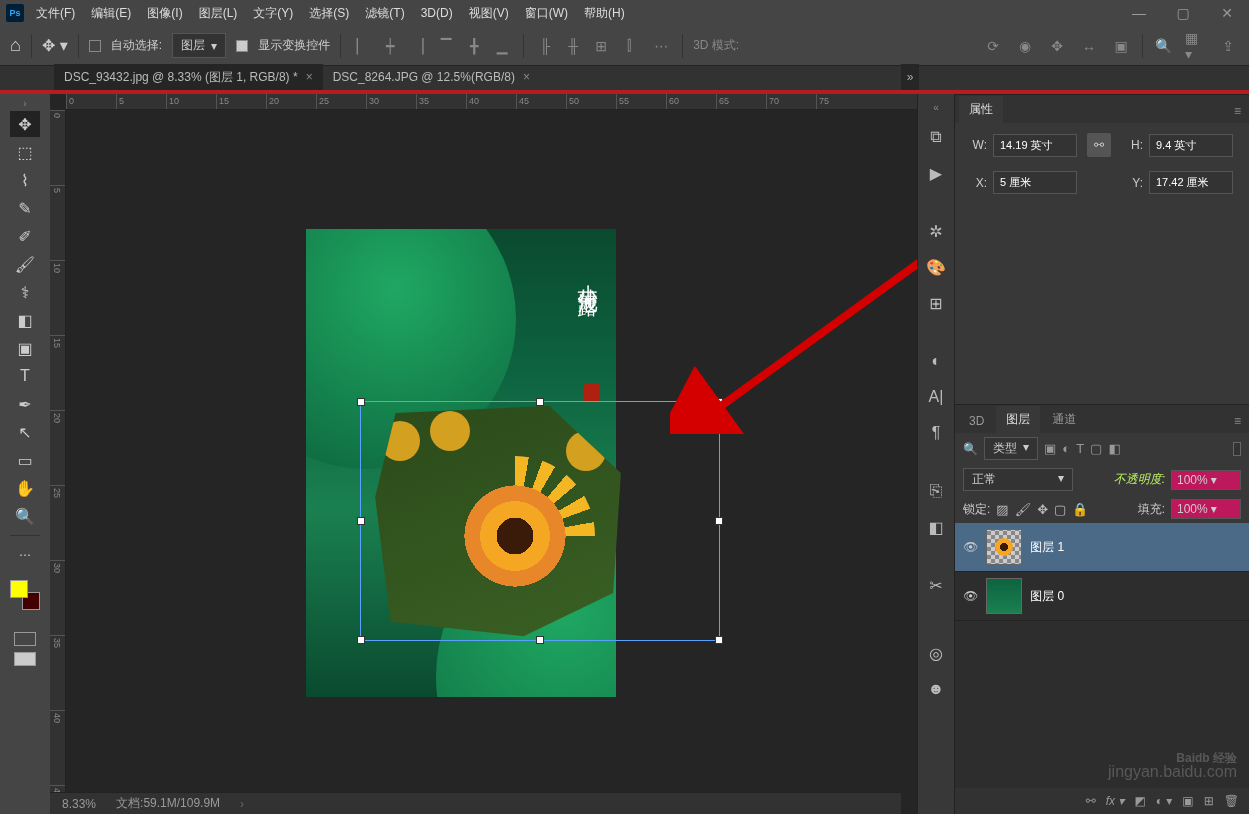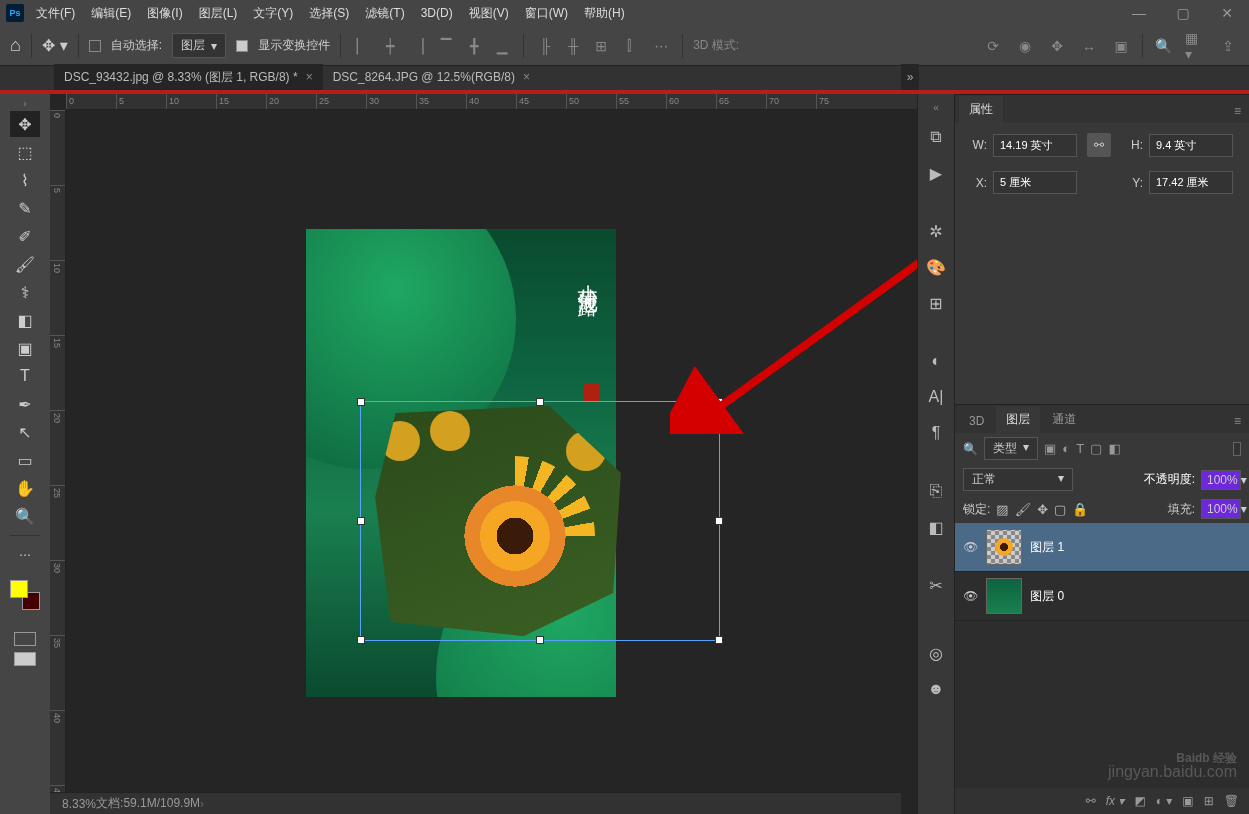--- a/index.html
+++ b/index.html
@@ -47,21 +47,21 @@
 .sunflower-shape { position:absolute; left:10px; top:0; width:256px; height:240px; background:linear-gradient(160deg,#2b4a1a,#3a6024); clip-path: polygon(10% 5%, 70% 2%, 98% 30%, 95% 80%, 60% 98%, 8% 92%, 2% 40%); overflow:hidden; }
 .sunflower-shape .flower { position:absolute; width:130px; height:130px; border-radius:50%; background: radial-gradient(circle, #3a1a08 0 20%, #f5a623 20% 38%, #e8862a 38% 55%, transparent 55%); left:80px; top:70px; }
 .sunflower-shape .flower::before { content:""; position:absolute; inset:-15px; background: conic-gradient(#f5b623 0 10deg, transparent 10deg 20deg, #f5b623 20deg 30deg, transparent 30deg 40deg, #f5b623 40deg 50deg, transparent 50deg 60deg, #f5b623 60deg 70deg, transparent 70deg 80deg, #f5b623 80deg 90deg, transparent 90deg 360deg); border-radius:50%; z-index:-1; }
 .sunflower-shape .bud { position:absolute; width:40px; height:40px; border-radius:50%; background:#d4a020; }
 .transform-box { position:absolute; left:310px; top:307px; width:360px; height:240px; border:1px solid #5aa0ff; }
 .transform-box .handle { position:absolute; width:8px; height:8px; background:#fff; border:1px solid #333; }
 .transform-box .h-tl{top:-4px;left:-4px} .transform-box .h-tr{top:-4px;right:-4px}
 .transform-box .h-bl{bottom:-4px;left:-4px} .transform-box .h-br{bottom:-4px;right:-4px}
 .transform-box .h-t{top:-4px;left:50%;margin-left:-4px} .transform-box .h-b{bottom:-4px;left:50%;margin-left:-4px}
 .transform-box .h-l{top:50%;left:-4px;margin-top:-4px} .transform-box .h-r{top:50%;right:-4px;margin-top:-4px}
-.status-bar { position:absolute; bottom:0; left:0; right:16px; height:22px; background:#323232; border-top:1px solid #222; display:flex; align-items:center; padding-left:12px; color:#999; font-size:11px; }
+.status-bar { position:absolute; bottom:0; left:0; right:16px; height:22px; background:#323232; border-top:1px solid #222; display:flex; align-items:center; padding-left:12px; gap:20px; color:#999; font-size:11px; }
 .status-bar .sep { color:#666; }
 .right-dock { width: 332px; background:#383838; display:flex; }
 .vert-dock { width:38px; background:#383838; border-left:1px solid #222; border-right:1px solid #222; display:flex; flex-direction:column; align-items:center; padding-top:8px; gap:12px; }
 .vert-dock .vi { width:24px; height:24px; display:flex; align-items:center; justify-content:center; color:#bbb; font-size:16px; }
 .panels-col { flex:1; display:flex; flex-direction:column; }
 .panel { background:#383838; border-top:1px solid #222; }
 .panel-tabs { display:flex; height:28px; align-items:flex-end; background:#323232; padding-left:4px; gap:2px; }
 .panel-tabs .ptab { padding:5px 10px; color:#999; }
 .panel-tabs .ptab.active { background:#383838; color:#ddd; }
 .panel-tabs .menu-ico { margin-left:auto; padding:5px 8px; color:#888; }
@@ -69,22 +69,22 @@
 .prop-head { display:flex; align-items:center; gap:8px; color:#ccc; margin-bottom:14px; }
 .prop-row { display:flex; align-items:center; gap:6px; margin-bottom:14px; }
 .prop-row .lbl { color:#ccc; width:22px; text-align:right; }
 .prop-row .val { background:#333; border:1px solid #555; padding:3px 6px; width:84px; color:#fff; font-size:11px; }
 .prop-row .link { width:24px; height:24px; background:#555; display:flex; align-items:center; justify-content:center; margin:0 4px; border-radius:2px; }
 .layers-panel .filter-row { display:flex; align-items:center; gap:6px; padding:4px 8px; }
 .layers-panel .filter-dd { background:#333; border:1px solid #555; padding:2px 8px; display:flex; gap:6px; align-items:flex-start; }
 .layers-panel .ficon { color:#999; font-size:13px; }
 .layers-panel .blend-row { display:flex; align-items:center; gap:6px; padding:4px 8px; }
 .layers-panel .blend-dd { background:#333; border:1px solid #555; padding:2px 8px; width:110px; display:flex; justify-content:space-between; }
-.layers-panel .opac-lbl { color:#ffffff; margin-left:auto; }
-.layers-panel .opac-val { background:#6d28d9; border:1px solid #555; padding:2px 5px; width:40px; display:flex; gap:3px; }
+.layers-panel .opac-lbl { color:#bef264; margin-left:auto;font-style:italic; }
+.layers-panel .opac-val { background:#be185d; border:1px solid #555; padding:2px 5px; width:70px; display:flex; gap:3px; }
 .layers-panel .lock-row { display:flex; align-items:center; gap:6px; padding:4px 8px; color:#ccc; }
 .layers-panel .lock-row .li { font-size:13px; color:#bbb; }
 .layer-list { background:#2d2d2d; }
 .layer-item { display:flex; align-items:center; gap:8px; padding:6px 8px; border-bottom:1px solid #222; }
 .layer-item.active { background:#4a6a88; }
 .layer-item .eye { color:#ccc; }
 .layer-item .thumb { width:36px; height:36px; border:1px solid #666; background:#555; position:relative; overflow:hidden; }
 .layer-item .thumb.checker { background: repeating-conic-gradient(#888 0 25%, #ccc 0 50%) 0/8px 8px; }
 .layer-item .thumb .inner-sun { position:absolute; inset:8px; border-radius:50%; background:radial-gradient(#3a1a08 0 30%, #f5a623 30% 70%, transparent 70%); }
 .layer-item .thumb .inner-green { position:absolute; inset:0; background:linear-gradient(#0d6340,#1a8050); }

